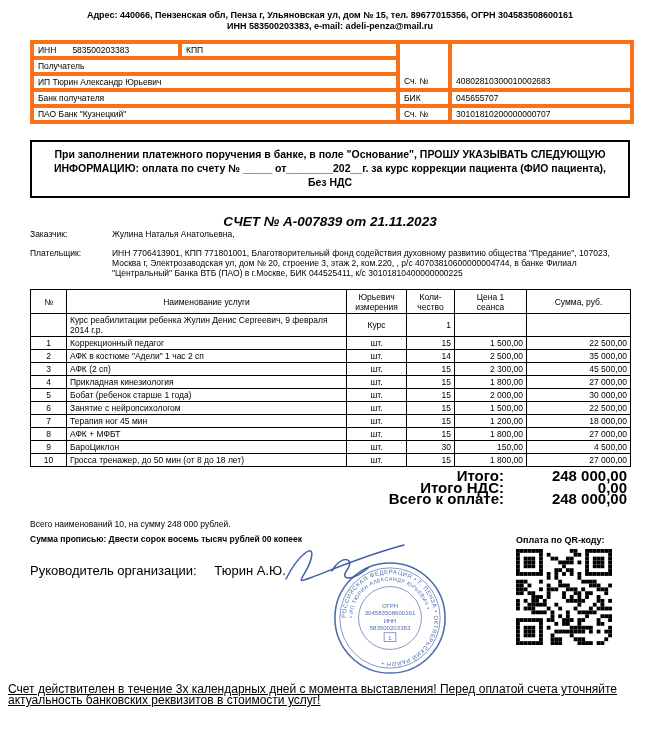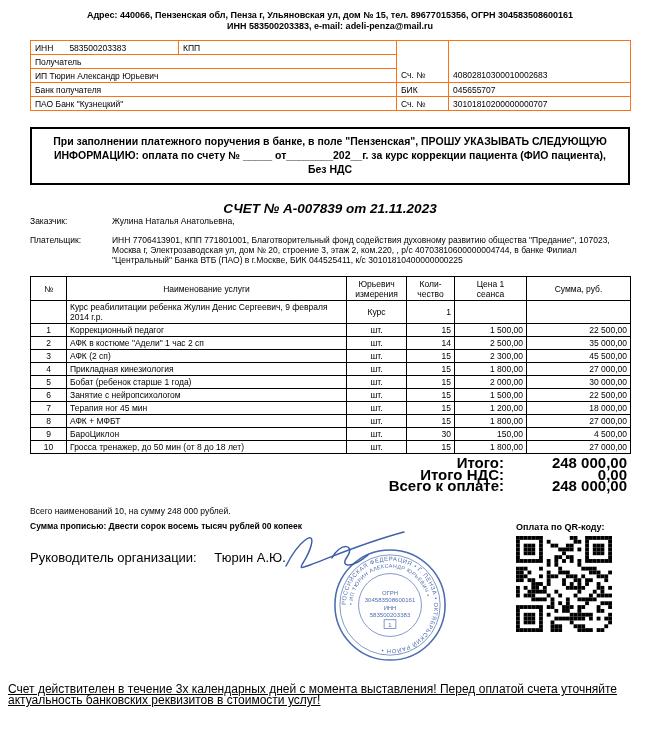--- a/index.html
+++ b/index.html
@@ -8,21 +8,21 @@
     background:#fff; color:#000; position:relative; overflow:hidden;
     font-family:"Liberation Sans", sans-serif; font-size:8.5px;
   }
   .page { position:absolute; inset:0; padding:10px 30px 0; }
 
   
   .doc-header { text-align:center; font-weight:bold; font-size:9px; line-height:11px; }
 
   
   table.req { width:100%; border-collapse:collapse; margin-top:8px; font-size:8.5px; table-layout:fixed; }
-  table.req td { border:1px solid #f97316; padding:1px 4px; height:14px; vertical-align:middle; }
+  table.req td { border:4px solid #f97316; padding:1px 4px; height:14px; vertical-align:middle; }
   table.req td.vb { vertical-align:bottom; padding-bottom:2px; }
   .inn-val { margin-left:16px; }
 
   
   .notice { border:2px solid #000; margin-top:16px; padding:5px 14px 7px; text-align:center;
             font-weight:bold; font-size:10.5px; line-height:14px; }
   .notice-title { font-size:11px; margin-bottom:3px; }
 
   .invoice-title { margin-top:16px; text-align:center; font-weight:bold; font-size:13.5px;font-style:italic; }
 
@@ -101,21 +101,21 @@
     </tr>
     <tr>
       <td colspan="2">ПАО Банк "Кузнецкий"</td>
       <td>Сч. №</td>
       <td>30101810200000000707</td>
     </tr>
   </tbody>
     </table>
 
   <div class="notice">
-    <div>При заполнении платежного поручения в банке, в поле "Пензенская", ПРОШУ УКАЗЫВАТЬ СЛЕДУЮЩУЮ ИНФОРМАЦИЮ: оплата по счету № _____ от________202__г. за курс коррекции пациента (ФИО пациента), Без НДС</div>
+    <div>При заполнении платежного поручения в банке, в поле "Основание", ПРОШУ УКАЗЫВАТЬ СЛЕДУЮЩУЮ ИНФОРМАЦИЮ: оплата по счету № _____ от________202__г. за курс коррекции пациента (ФИО пациента), Без НДС</div>
   </div>
 
   <div class="invoice-title">СЧЕТ № А-007839 от 21.11.2023</div>
 
   <div class="party customer">
     <div class="party-label">Заказчик:</div>
     <div class="party-value">Жулина Наталья Анатольевна,</div>
   </div>
   <div class="party payer">
     <div class="party-label">Плательщик:</div>

